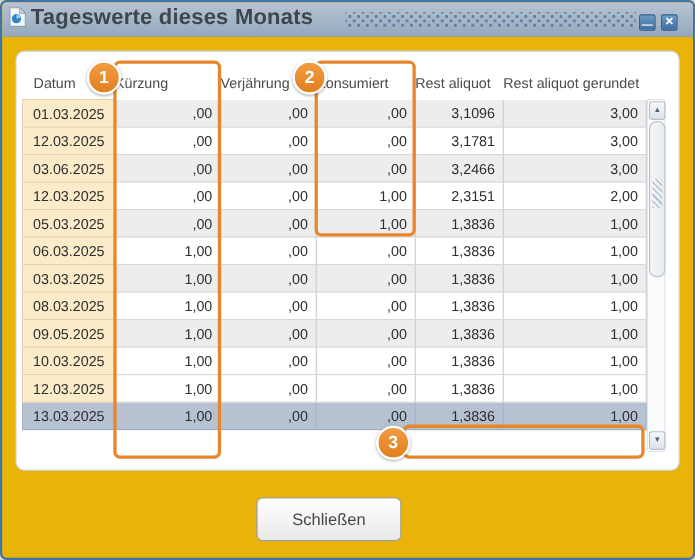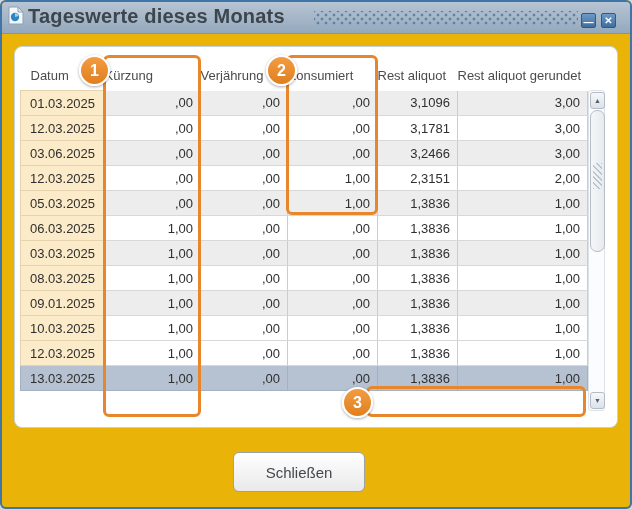--- a/index.html
+++ b/index.html
@@ -223,21 +223,21 @@
           </tr>
           <tr>
             <td>08.03.2025</td>
             <td>1,00</td>
             <td>,00</td>
             <td>,00</td>
             <td>1,3836</td>
             <td>1,00</td>
           </tr>
           <tr class="stripe">
-            <td>09.01.2025</td>
+            <td>09.05.2025</td>
             <td>1,00</td>
             <td>,00</td>
             <td>,00</td>
             <td>1,3836</td>
             <td>1,00</td>
           </tr>
           <tr>
             <td>10.03.2025</td>
             <td>1,00</td>
             <td>,00</td>

